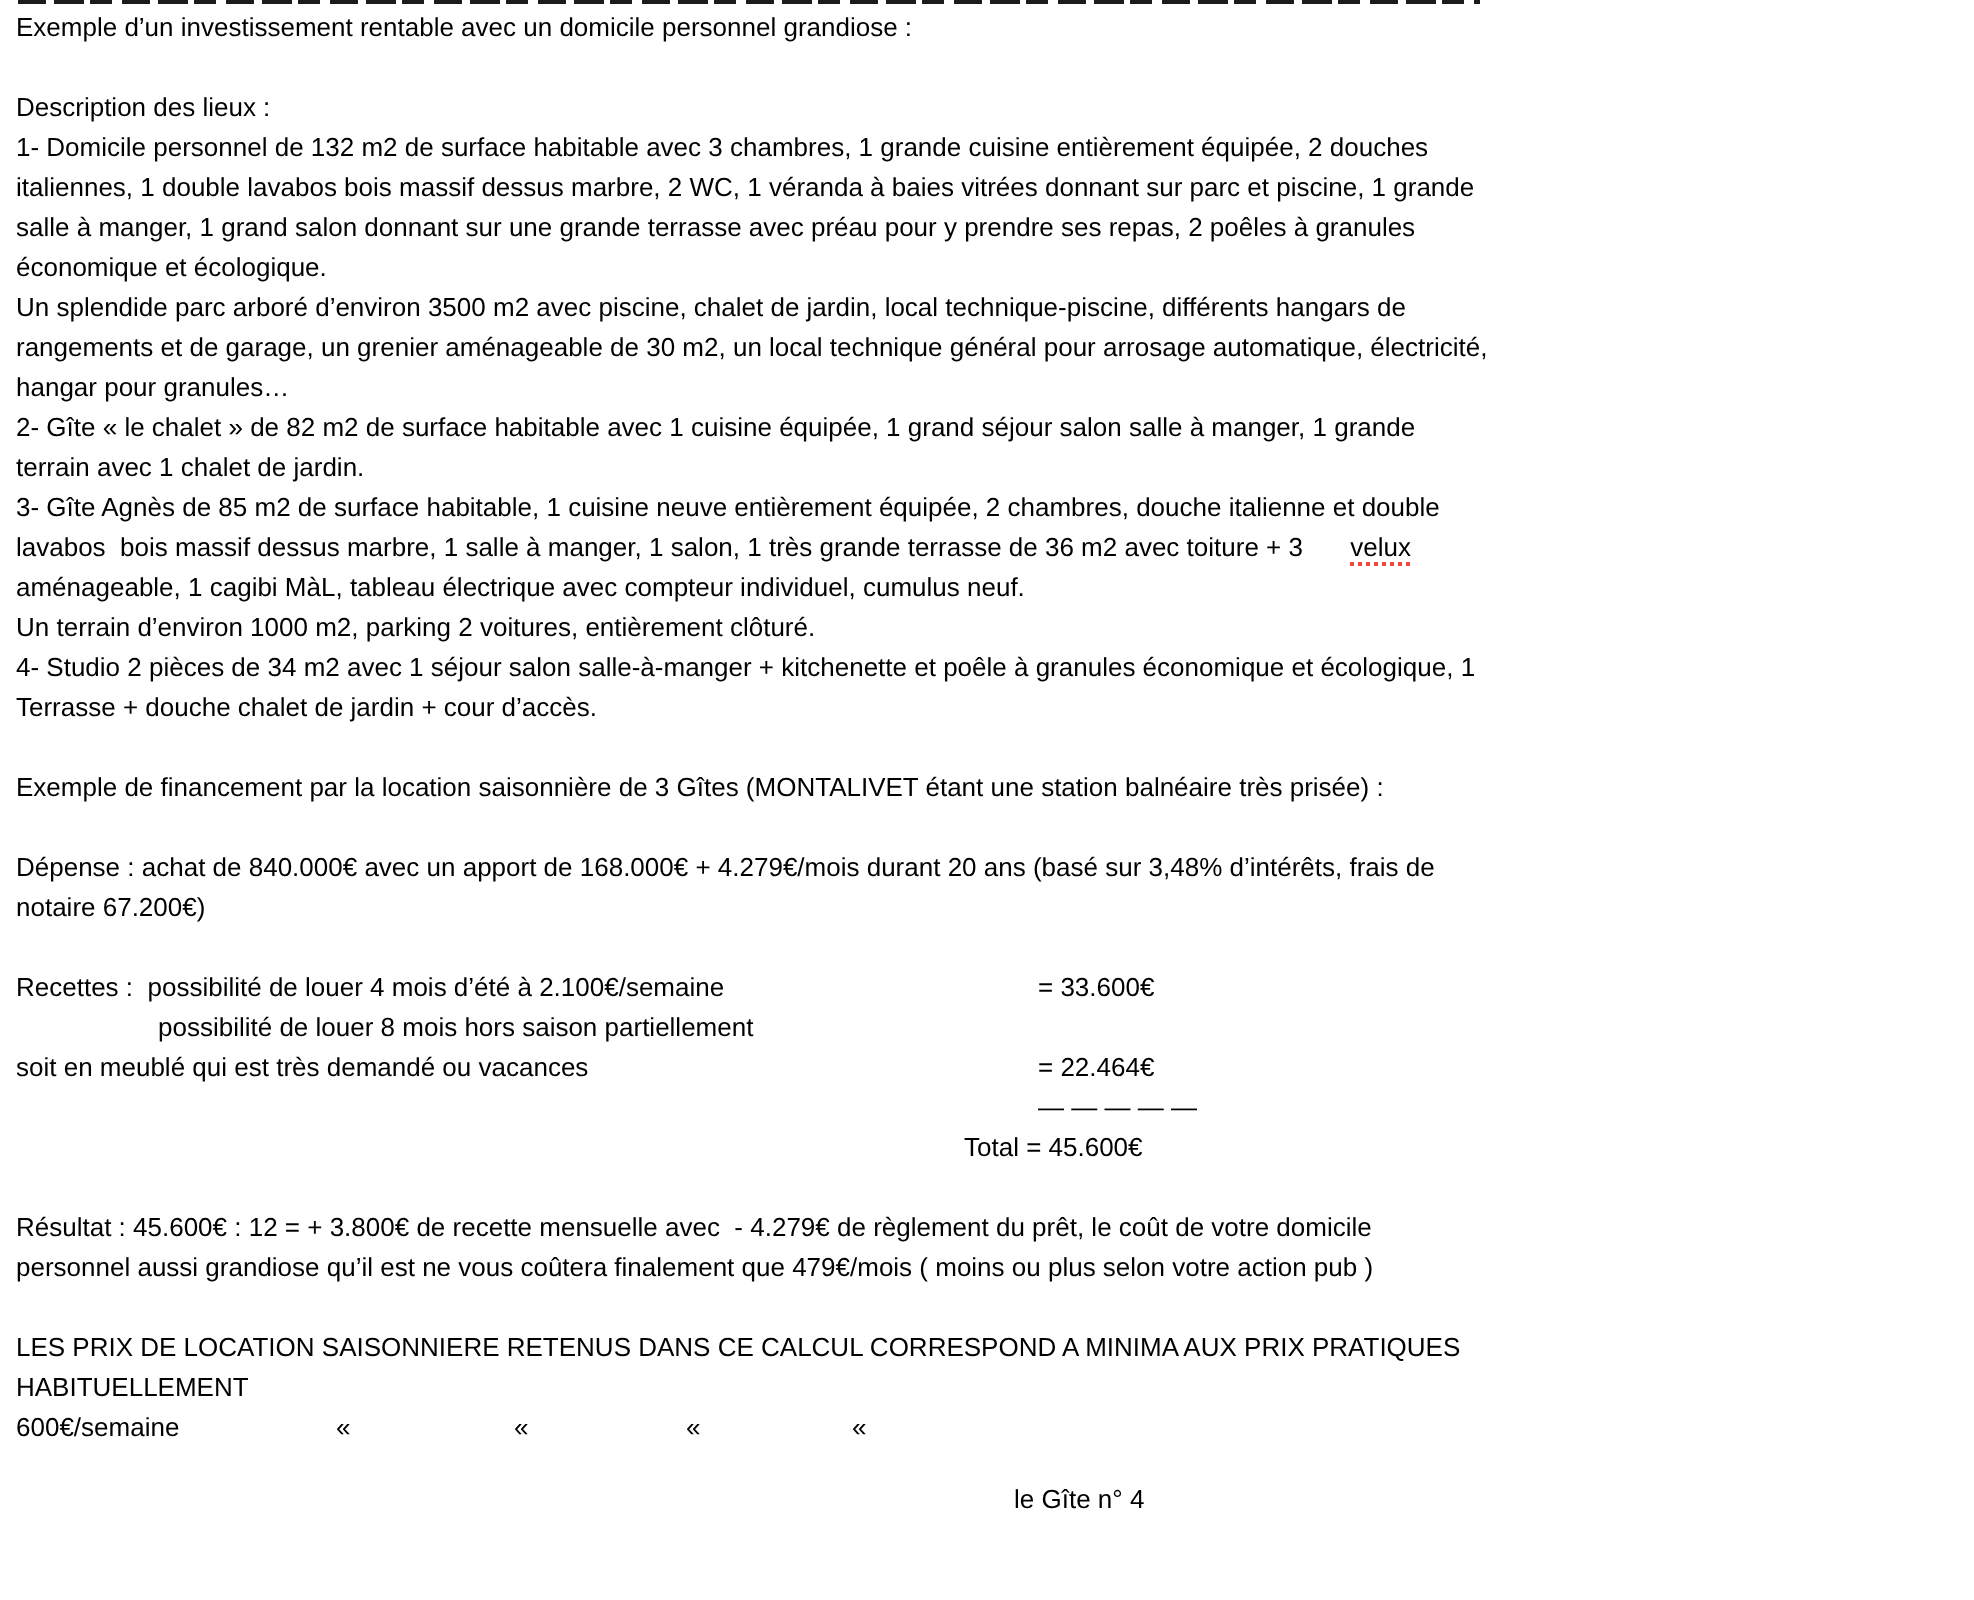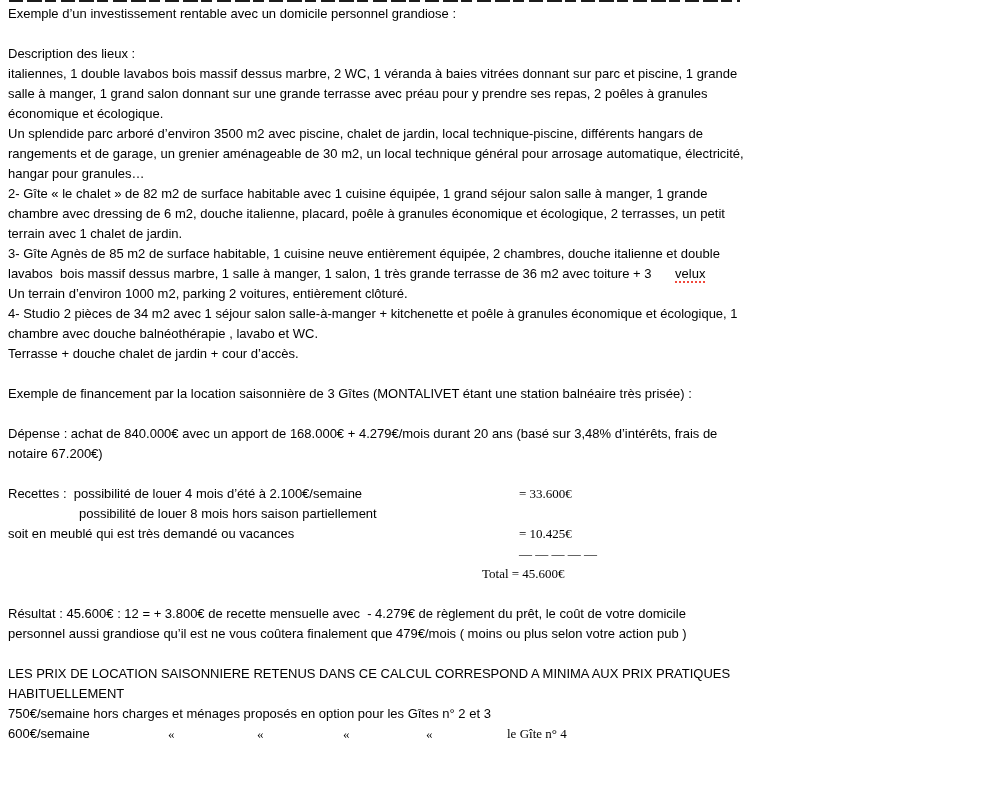--- a/index.html
+++ b/index.html
@@ -22,82 +22,81 @@
   }
   
   .top-crop {
     position: absolute; top: 0; left: 9px; width: 731px; height: 2px;
     background: repeating-linear-gradient(90deg,
       #1c1c1c 0 14px, #ffffff 14px 18px,
       #1c1c1c 18px 33px, #ffffff 33px 36px,
       #1c1c1c 36px 47px, #ffffff 47px 52px);
   }
   .indent-recettes { padding-left: 71px; }
-  .abs { position: absolute; top: 0; font-family: Liberation Serif, serif; }
+  .abs { position: absolute; top: 0; }
   .v-val   { left: 511px; }
   .v-total { left: 474px; text-align: right; }
   .ditto-1 { left: 160px; }
   .ditto-2 { left: 249px; }
   .ditto-3 { left: 335px; }
   .ditto-4 { left: 418px; }
-  .gite4-label { left: 499px; }
+  .gite4-label { left: 499px; margin-top: 36px; }
   .misspelled {
     border-bottom: 2px dotted #f0493c;
     text-decoration: underline dotted #f0493c 2px;
     text-underline-offset: 3px;
     margin-left: 20px;
   }
 </style>
 </head>
 <body>
 
 <div class="doc">
   <div class="top-crop"></div>
 
   <div class="line">Exemple d’un investissement rentable avec un domicile personnel grandiose :</div>
   <div class="line"></div>
 
   <div class="line">Description des lieux :</div>
 
+  <div class="line">1- Domicile personnel de 132 m2 de surface habitable avec 3 chambres, 1 grande cuisine entièrement équipée, 2 douches</div>
   <div class="line">italiennes, 1 double lavabos bois massif dessus marbre, 2 WC, 1 véranda à baies vitrées donnant sur parc et piscine, 1 grande</div>
   <div class="line">salle à manger, 1 grand salon donnant sur une grande terrasse avec préau pour y prendre ses repas, 2 poêles à granules</div>
   <div class="line">économique et écologique.</div>
 
   <div class="line">Un splendide parc arboré d’environ 3500 m2 avec piscine, chalet de jardin, local technique-piscine, différents hangars de</div>
   <div class="line">rangements et de garage, un grenier aménageable de 30 m2, un local technique général pour arrosage automatique, électricité,</div>
   <div class="line">hangar pour granules…</div>
 
   <div class="line">2- Gîte « le chalet » de 82 m2 de surface habitable avec 1 cuisine équipée, 1 grand séjour salon salle à manger, 1 grande</div>
-  <div class="line">chambre avec dressing de 6 m2, douche italienne, placard, poêle à granules économique et écologique, 2 terrasses, un petit</div>
   <div class="line">terrain avec 1 chalet de jardin.</div>
 
   <div class="line">3- Gîte Agnès de 85 m2 de surface habitable, 1 cuisine neuve entièrement équipée, 2 chambres, douche italienne et double</div>
   <div class="line"><span>lavabos  bois massif dessus marbre, 1 salle à manger, 1 salon, 1 très grande terrasse de 36 m2 avec toiture + 3 </span><span class="misspelled">velux</span></div>
+  <div class="line">aménageable, 1 cagibi MàL, tableau électrique avec compteur individuel, cumulus neuf.</div>
   <div class="line">Un terrain d’environ 1000 m2, parking 2 voitures, entièrement clôturé.</div>
 
   <div class="line">4- Studio 2 pièces de 34 m2 avec 1 séjour salon salle-à-manger + kitchenette et poêle à granules économique et écologique, 1</div>
-  <div class="line">chambre avec douche balnéothérapie , lavabo et WC.</div>
   <div class="line">Terrasse + douche chalet de jardin + cour d’accès.</div>
 
   <div class="line"></div>
   <div class="line">Exemple de financement par la location saisonnière de 3 Gîtes (MONTALIVET étant une station balnéaire très prisée) :</div>
   <div class="line"></div>
 
   <div class="line">Dépense : achat de 840.000€ avec un apport de 168.000€ + 4.279€/mois durant 20 ans (basé sur 3,48% d’intérêts, frais de</div>
   <div class="line">notaire 67.200€)</div>
   <div class="line"></div>
 
   <div class="line"><span>Recettes :  possibilité de louer 4 mois d’été à 2.100€/semaine</span><span class="abs v-val">= 33.600€</span></div>
   <div class="line indent-recettes">possibilité de louer 8 mois hors saison partiellement</div>
-  <div class="line"><span>soit en meublé qui est très demandé ou vacances</span><span class="abs v-val">= 10.425€</span></div>
+  <div class="line"><span>soit en meublé qui est très demandé ou vacances</span><span class="abs v-val">= 22.464€</span></div>
   <div class="line"><span class="abs v-val">— — — — —</span></div>
   <div class="line"><span class="abs v-total">Total = 45.600€</span></div>
 
   <div class="line"></div>
   <div class="line">Résultat : 45.600€ : 12 = + 3.800€ de recette mensuelle avec  - 4.279€ de règlement du prêt, le coût de votre domicile</div>
   <div class="line">personnel aussi grandiose qu’il est ne vous coûtera finalement que 479€/mois ( moins ou plus selon votre action pub )</div>
   <div class="line"></div>
 
   <div class="line">LES PRIX DE LOCATION SAISONNIERE RETENUS DANS CE CALCUL CORRESPOND A MINIMA AUX PRIX PRATIQUES</div>
   <div class="line">HABITUELLEMENT</div>
-  <div class="line">750€/semaine hors charges et ménages proposés en option pour les Gîtes n° 2 et 3</div>
   <div class="line"><span>600€/semaine</span><span class="abs ditto-1">«</span><span class="abs ditto-2">«</span><span class="abs ditto-3">«</span><span class="abs ditto-4">«</span><span class="abs gite4-label">le Gîte n° 4</span></div>
 </div>
 
 </body></html>

